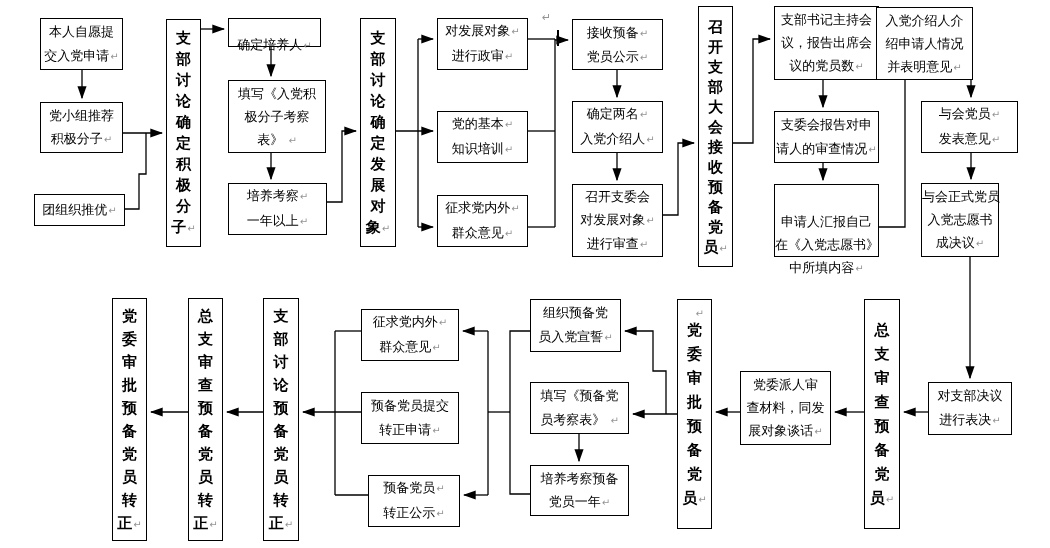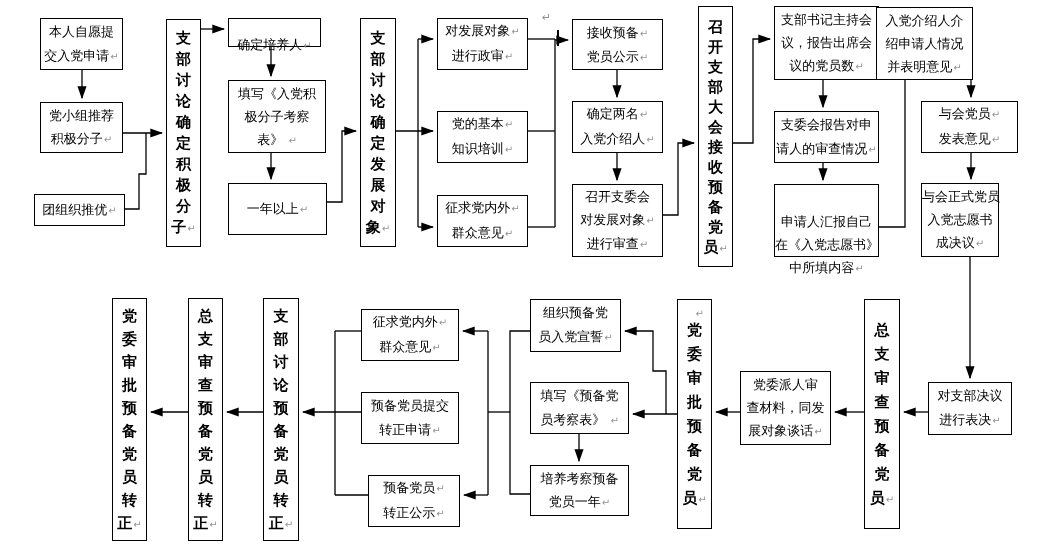--- a/index.html
+++ b/index.html
@@ -101,20 +101,21 @@
     </div>
     <div class="node node-h" style="left: 228px; top: 18px; width: 93px; height: 29px;">
       <div class="hline" style="line-height: 25px; margin-top: 24px;">确定培养人<span class="mark">↵</span></div>
     </div>
     <div class="node node-h" style="left: 228px; top: 80px; width: 98px; height: 73px;">
       <div class="hline" style="line-height: 23px;">填写《入党积</div>
       <div class="hline" style="line-height: 23px;">极分子考察</div>
       <div class="hline" style="line-height: 23px;">表》 <span class="mark">↵</span></div>
     </div>
     <div class="node node-h" style="left: 228px; top: 183px; width: 99px; height: 52px;">
+      <div class="hline" style="line-height: 24px;">培养考察<span class="mark">↵</span></div>
       <div class="hline" style="line-height: 24px;">一年以上<span class="mark">↵</span></div>
     </div>
     <div class="node node-v" style="left: 360px; top: 18px; width: 36px; height: 229px;">
       <div class="vchar" style="height: 21px; line-height: 21px;">支</div>
       <div class="vchar" style="height: 21px; line-height: 21px;">部</div>
       <div class="vchar" style="height: 21px; line-height: 21px;">讨</div>
       <div class="vchar" style="height: 21px; line-height: 21px;">论</div>
       <div class="vchar" style="height: 21px; line-height: 21px;">确</div>
       <div class="vchar" style="height: 21px; line-height: 21px;">定</div>
       <div class="vchar" style="height: 21px; line-height: 21px;">发</div>

